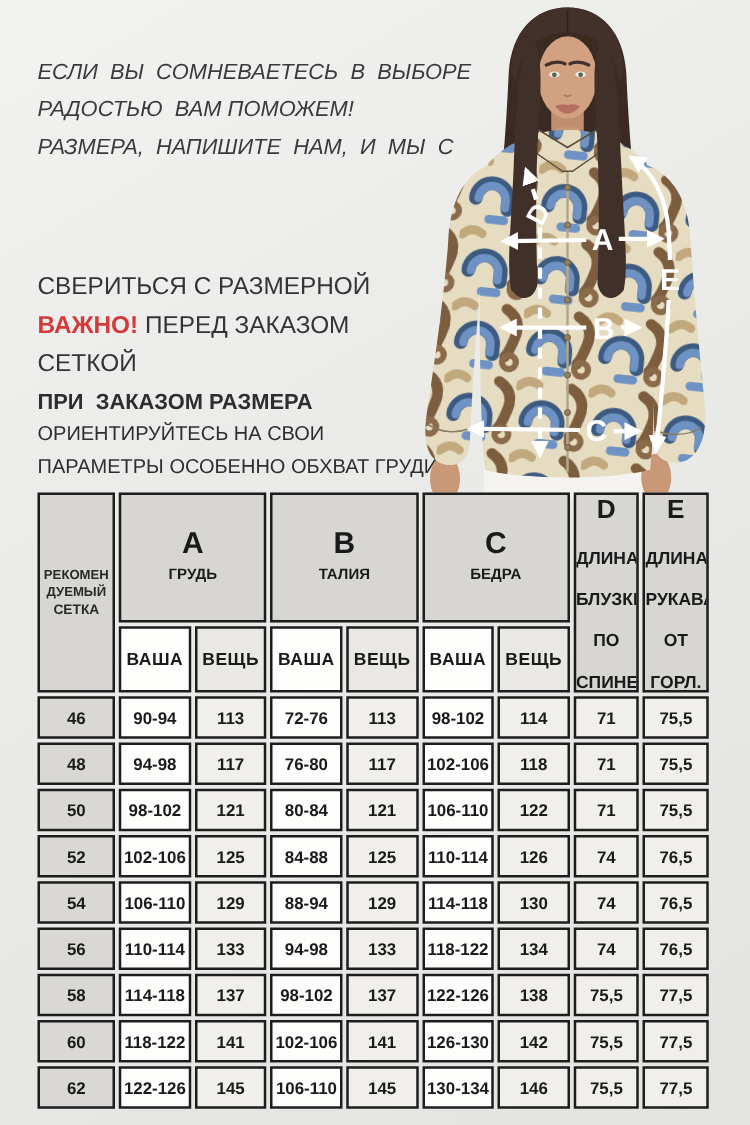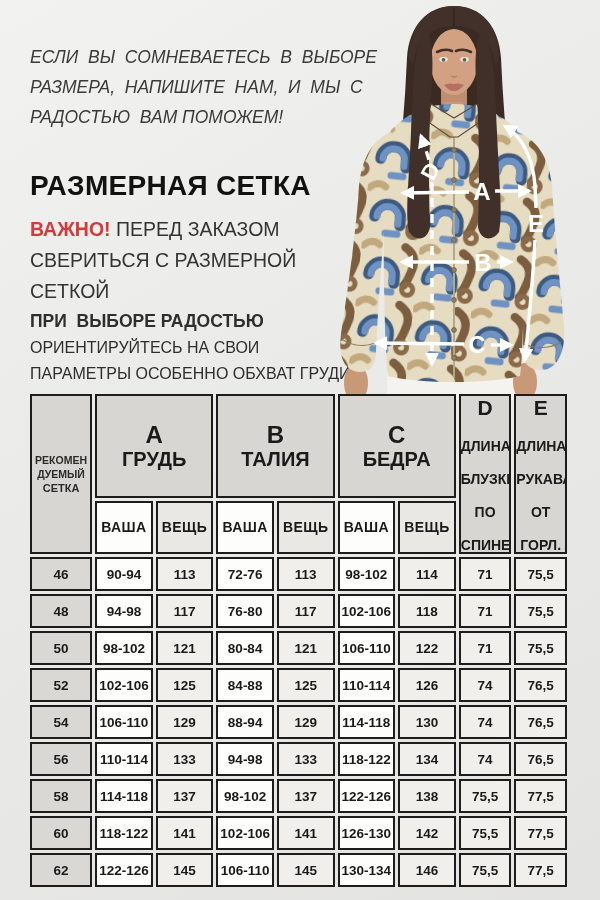--- a/index.html
+++ b/index.html
@@ -34,47 +34,46 @@
       font-weight:bold; color:#1a1a1a; padding:0; overflow:hidden; }
   .size-table col.c-size{width:62px} .size-table col.c-mid{width:57.5px}
   .size-table col.c-de{width:52.5px}
   th.hdr { background:#d7d6d3; }
   tr.grprow th { height:66px; }
   tr.subrow th { height:34px; font-size:14px; letter-spacing:.4px; }
   th.sub.w { background:#fdfdfc; } th.sub.g { background:#e9e8e5; }
   .szline { font-size:10.5px; font-weight:700; line-height:14px; color:#2a2a2a; }
   .szline.szb { font-weight:bold; font-size:11px; }
   .gletter { font-size:24px; line-height:26px; }
-  .gname   { font-size:20px; line-height:22px; }
+  .gname   { font-size:12px; line-height:22px; }
   .deletter{ font-size:21px; line-height:24px; }
   .deline  { font-size:14px; line-height:13px;margin-top:20px; }
   tbody td { height:34px; font-size:13.5px; }
   td.s { background:#d9d8d5; } td.w { background:#fdfdfc; } td.g { background:#f0efec; }
 </style>
 </head>
 <body>
 
 <div class="stage">
 
   <div class="intro">
     <div>ЕСЛИ  ВЫ  СОМНЕВАЕТЕСЬ  В  ВЫБОРЕ</div>
+    <div>РАДОСТЬЮ  ВАМ ПОМОЖЕМ!</div>
     <div>РАЗМЕРА,  НАПИШИТЕ  НАМ,  И  МЫ  С</div>
-    <div>РАДОСТЬЮ  ВАМ ПОМОЖЕМ!</div>
   </div>
 
-  <div class="heading">РАЗМЕРНАЯ СЕТКА</div>
 
   <div class="important">
+    <div>СВЕРИТЬСЯ С РАЗМЕРНОЙ</div>
     <div><span class="red">ВАЖНО!</span><span> ПЕРЕД ЗАКАЗОМ</span></div>
-    <div>СВЕРИТЬСЯ С РАЗМЕРНОЙ</div>
     <div>СЕТКОЙ</div>
   </div>
 
   <div class="advice">
-    <div class="b1">ПРИ  ВЫБОРЕ РАДОСТЬЮ</div>
+    <div class="b1">ПРИ  ЗАКАЗОМ РАЗМЕРА</div>
     <div class="r">ОРИЕНТИРУЙТЕСЬ НА СВОИ</div>
     <div class="r">ПАРАМЕТРЫ ОСОБЕННО ОБХВАТ ГРУДИ</div>
   </div>
 
   <svg class="model" viewBox="0 0 270 400" aria-hidden="true">
     <defs>
       <pattern id="shirtpat" width="58" height="58" patternUnits="userSpaceOnUse" patternTransform="rotate(6)">
         <rect width="58" height="58" fill="#e6dcc1"></rect>
         <path d="M10,36 a13,13 0 1 1 26,0 v7" fill="none" stroke="#3d5a80" stroke-width="11" stroke-linecap="round"></path>
         <path d="M12,36 a11,11 0 1 1 22,0 v6" fill="none" stroke="#6d92c3" stroke-width="6.5" stroke-linecap="round"></path>

